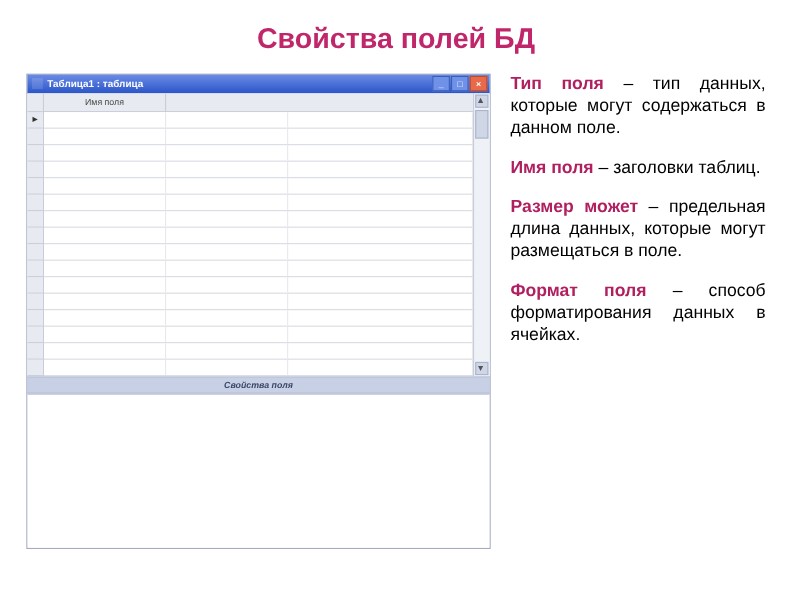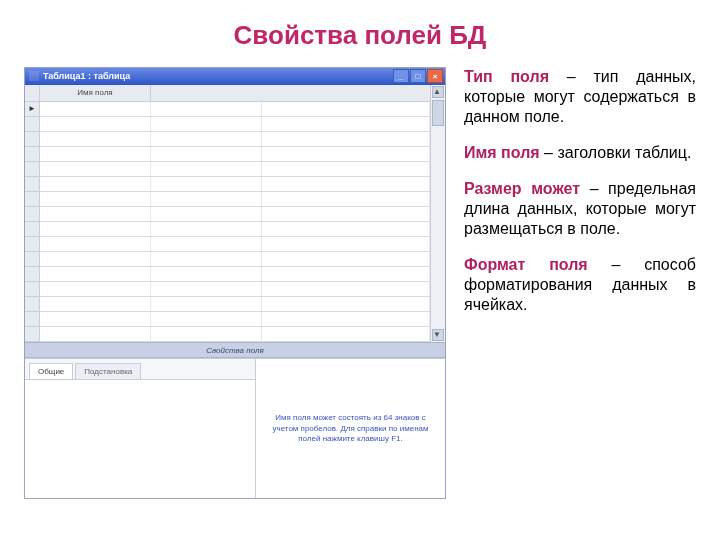--- a/index.html
+++ b/index.html
@@ -119,21 +119,21 @@
   }
   .vsbar .arrow { height:10px; }
   .vsbar .thumb { height:24px; }
   .vsbar .track { flex:1; }
   .section-label {
     height:16px;
     background:#c7d0e4;
     border-top:1px solid #aab4cc;
     border-bottom:1px solid #aab4cc;
     display:flex; align-items:center; justify-content:center;
-    font-size:8px; font-style:italic; color:#3a4766;
+    font-size:8px; font-style:italic; color:#3a4766;font-weight:bold;
   }
   .props-area {
     height:150px;
     display:flex;
     background:#fff;
     border-top:1px solid #c8cdd8;
   }
   .tabs-col {
     width:230px;
     border-right:1px solid #c8cdd8;
@@ -306,30 +306,20 @@
         <div class="arrow">▲</div>
         <div class="thumb"></div>
         <div class="track"></div>
         <div class="arrow">▼</div>
       </div>
     </div>
 
     <div class="section-label">Свойства поля</div>
 
     <div class="props-area">
-      <div class="tabs-col">
-        <div class="tabs">
-          <div class="tab">Общие</div>
-          <div class="tab inactive">Подстановка</div>
-        </div>
-        <div class="tabs-body"></div>
-      </div>
-      <div class="hint-col">
-        <div class="hint-text">Имя поля может состоять из 64 знаков с учетом пробелов. Для справки по именам полей нажмите клавишу F1.</div>
-      </div>
     </div>
   </div>
 
   <div class="definitions">
     <p>
       <span class="term">Тип поля</span><span> – тип данных, которые могут содержаться в данном поле.</span>
     </p>
     <p>
       <span class="term">Имя поля</span><span> – заголовки таблиц.</span>
     </p>

